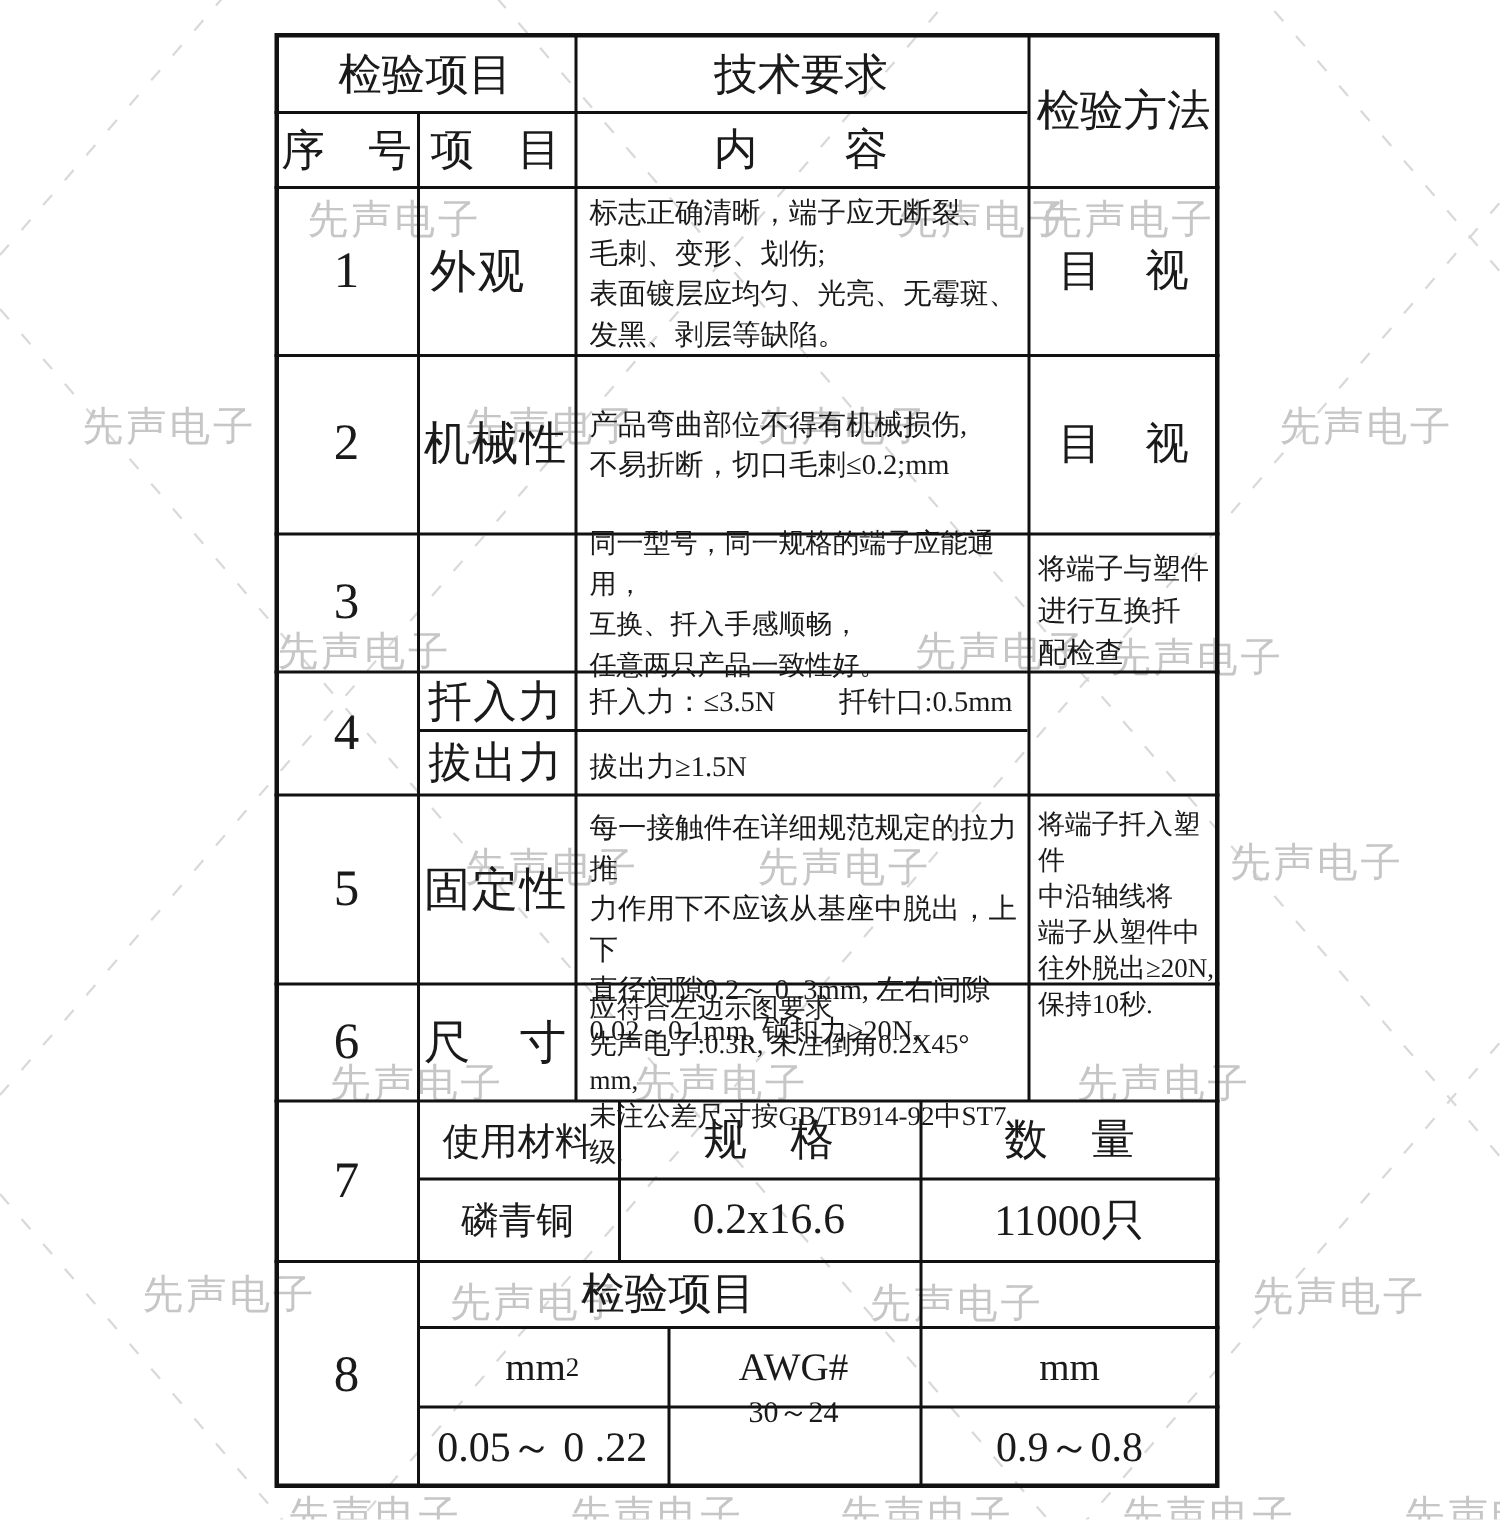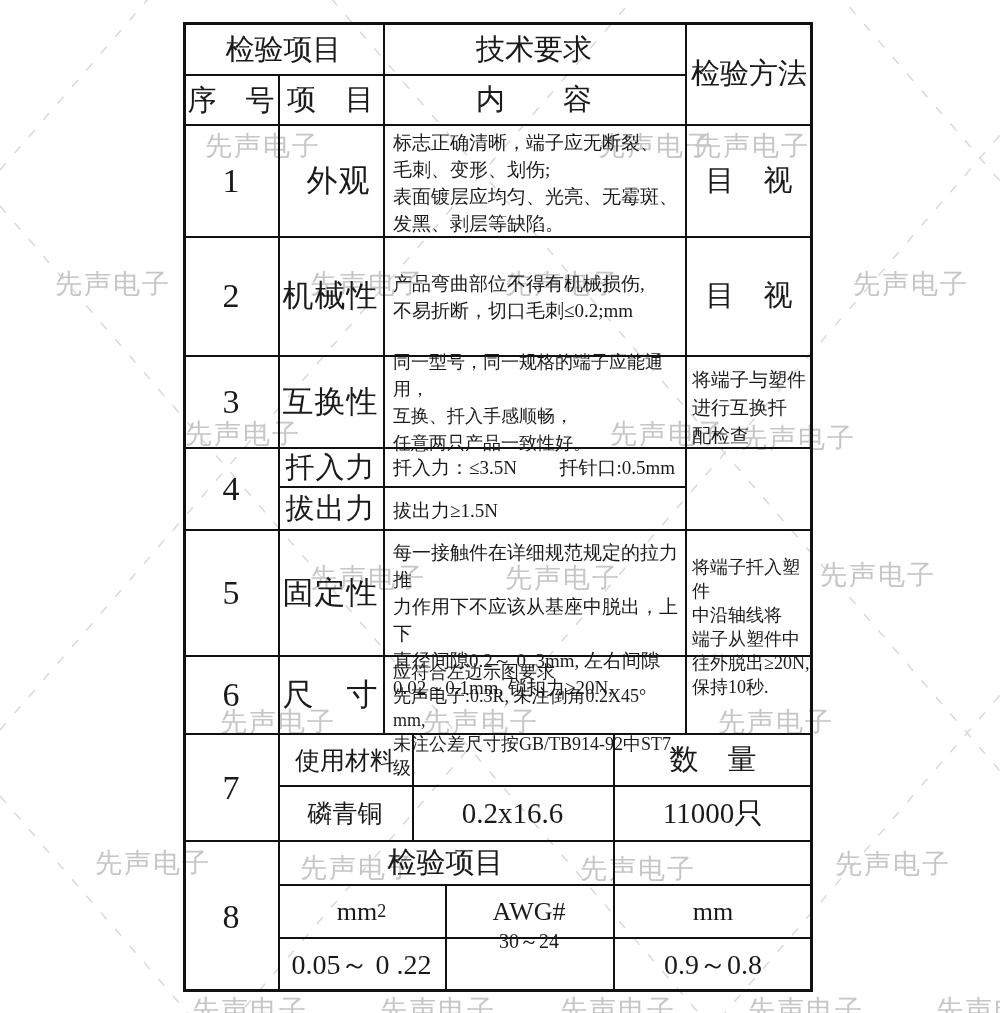--- a/index.html
+++ b/index.html
@@ -93,35 +93,34 @@
   <div class="vl" style="left:445px;top:885px;height:107px"></div>
 
   <div class="cell hdr" style="left:186px;top:25px;width:195px;height:50px">检验项目</div>
   <div class="cell hdr" style="left:385px;top:25px;width:298px;height:50px">技术要求</div>
   <div class="cell hdr" style="left:687px;top:25px;width:124px;height:98px">检验方法</div>
   <div class="cell hdr" style="left:186px;top:77px;width:90px;height:48px">序　号</div>
   <div class="cell hdr" style="left:280px;top:77px;width:101px;height:46px">项　目</div>
   <div class="cell hdr" style="left:385px;top:77px;width:298px;height:46px">内　　容</div>
 
   <div class="cell num" style="left:186px;top:127px;width:90px;height:107px">1</div>
-  <div class="cell item" style="left:288px;top:127px;width:101px;height:107px">外观</div>
+  <div class="cell item" style="left:268px;top:127px;width:101px;height:107px">外观</div>
   <div class="cell body pre" style="left:388px;top:127px;width:295px;height:107px">标志正确清晰，端子应无断裂、
 毛刺、变形、划伤;
 表面镀层应均匀、光亮、无霉斑、
 发黑、剥层等缺陷。</div>
   <div class="cell method-big" style="left:687px;top:127px;width:124px;height:107px">目　视</div>
 
   <div class="cell num" style="left:186px;top:238px;width:90px;height:116px">2</div>
   <div class="cell item" style="left:280px;top:238px;width:101px;height:116px">机械性</div>
   <div class="cell body pre" style="left:388px;top:238px;width:295px;height:116px;justify-content:center">产品弯曲部位不得有机械损伤,
 不易折断，切口毛刺≤0.2;mm</div>
   <div class="cell method-big" style="left:687px;top:238px;width:124px;height:116px">目　视</div>
 
   <div class="cell num" style="left:186px;top:358px;width:90px;height:88px">3</div>
-  <div class="cell item" style="left:280px;top:358px;width:101px;height:88px">互换性</div>
   <div class="cell body pre" style="left:388px;top:358px;width:295px;height:88px;justify-content:center;font-size:18px">同一型号，同一规格的端子应能通用，
 互换、扦入手感顺畅，
 任意两只产品一致性好。</div>
   <div class="cell method-small pre" style="left:687px;top:358px;width:124px;height:88px">将端子与塑件
 进行互换扦
 配检查</div>
 
   <div class="cell num" style="left:186px;top:450px;width:90px;height:78px">4</div>
   <div class="cell item" style="left:280px;top:450px;width:101px;height:35px;font-size:29px">扦入力</div>
   <div class="cell item" style="left:280px;top:489px;width:101px;height:39px;font-size:29px">拔出力</div>
@@ -132,34 +131,35 @@
   <div class="cell" style="left:388px;top:489px;width:295px;height:39px;font-size:19px;justify-content:flex-start;align-items:flex-end;padding:0 0 4px 5px">
     <span>拔出力≥1.5N</span>
   </div>
 
   <div class="cell num" style="left:186px;top:532px;width:90px;height:122px">5</div>
   <div class="cell item" style="left:280px;top:532px;width:101px;height:122px">固定性</div>
   <div class="cell body pre" style="left:388px;top:532px;width:295px;height:122px;padding-top:7px">每一接触件在详细规范规定的拉力推
 力作用下不应该从基座中脱出，上下
 直径间隙0.2～ 0 .3mm, 左右间隙
 0.02～0.1mm, 锁扣力≥20N,</div>
-  <div class="cell method-small pre" style="left:687px;top:532px;width:124px;height:122px;font-size:18px;line-height:24px;padding-top:23px">将端子扦入塑件
+  <div class="cell method-small pre" style="left:687px;top:532px;width:124px;height:122px;font-size:18px;line-height:24px;padding-top:5px">将端子扦入塑件
 中沿轴线将
 端子从塑件中
 往外脱出≥20N,
 保持10秒.</div>
 
   <div class="cell num" style="left:186px;top:658px;width:90px;height:74px">6</div>
   <div class="cell item" style="left:280px;top:658px;width:101px;height:74px">尺　寸</div>
   <div class="cell body pre" style="left:388px;top:658px;width:295px;height:74px;font-size:18px;line-height:24px">应符合左边示图要求
 先声电子:0.3R, 未注倒角0.2X45° mm,
 未注公差尺寸按GB/TB914-92中ST7级.</div>
 
   <div class="cell num" style="left:186px;top:736px;width:90px;height:103px">7</div>
   <div class="cell" style="left:280px;top:736px;width:130px;height:48px;font-size:25px">使用材料</div>
+  <div class="cell hdr" style="left:414px;top:736px;width:197px;height:48px">规　格</div>
   <div class="cell hdr" style="left:615px;top:736px;width:196px;height:48px">数　量</div>
   <div class="cell" style="left:280px;top:788px;width:130px;height:51px;font-size:25px">磷青铜</div>
   <div class="cell hdr" style="left:414px;top:788px;width:197px;height:51px">0.2x16.6</div>
   <div class="cell hdr" style="left:615px;top:788px;width:196px;height:51px">11000只</div>
 
   <div class="cell num" style="left:186px;top:843px;width:90px;height:147px">8</div>
   <div class="cell hdr" style="left:280px;top:843px;width:331px;height:40px">检验项目</div>
   <div class="cell" style="left:280px;top:887px;width:163px;height:49px;font-size:26px">
     <span>mm</span>
       <sup>2</sup>

